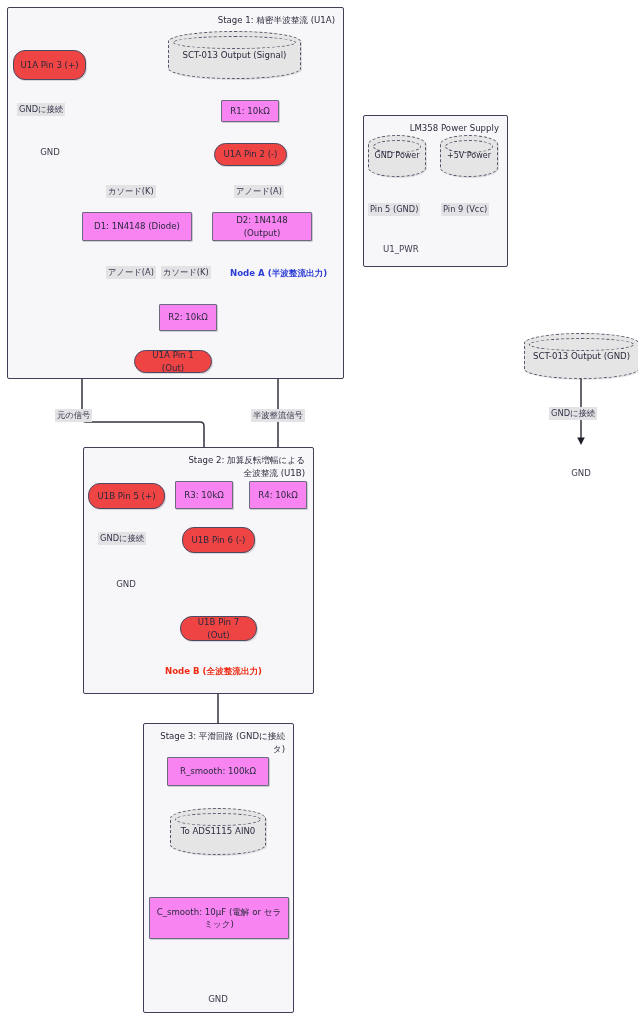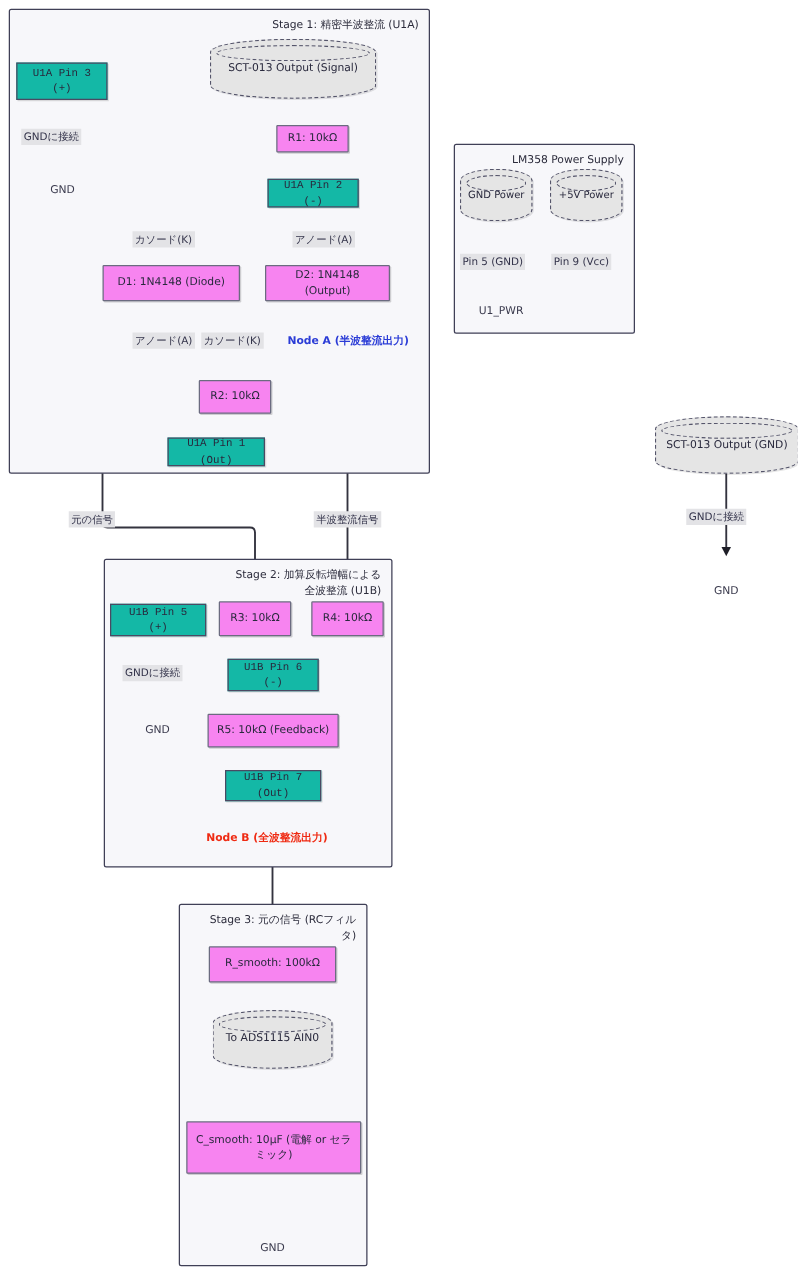--- a/index.html
+++ b/index.html
@@ -11,22 +11,22 @@
   
   .subgraph{position:absolute;background:#f7f7fa;border:1.4px solid #3f3f56;
             border-radius:2px;box-sizing:border-box;}
   .sg-title{position:absolute;left:0;right:0;top:6px;text-align:right;
             font-size:8.6px;color:#2b2b3b;line-height:12.5px;padding:0 8px;}
 
   
   .node{position:absolute;box-sizing:border-box;display:flex;align-items:center;
         justify-content:center;text-align:center;font-size:8.6px;color:#29293d;
         line-height:12.5px;padding:2px 5px;}
-  .rect{background:#14b8a6;border:1.5px solid #4a4a63;border-radius:0;
-        box-shadow:1px 1px 0 rgba(0,0,0,.13);font-family:Liberation Mono, monospace;}
+  .rect{background:#ef4444;border:1.5px solid #4a4a63;border-radius:12px;
+        box-shadow:1px 1px 0 rgba(0,0,0,.13);}
   .hl{background:#f784f0;border:1.5px solid #6b6b80;border-radius:1px;
       box-shadow:1px 1px 0 rgba(0,0,0,.17);}
   
   .cyl{background:#e5e5e5;border:1.6px dashed #55556b;border-radius:50%/22%;
        box-shadow:1px 1px 0 rgba(0,0,0,.10);}
   .cyl:before{content:"";position:absolute;left:4px;right:4px;top:4px;height:13px;
        border:1.3px dashed #55556b;border-radius:50%;box-sizing:border-box;}
   .cyl span{position:relative;z-index:2;}
 
   
@@ -220,33 +220,30 @@
     <span>R4: 10kΩ</span>
   </div>
 
   <div class="elabel" style="left:98px;top:532px;">GNDに接続</div>
   <div class="plain" style="left:106px;top:578px;width:40px;">GND</div>
 
   <div class="node rect" style="left:182px;top:527px;width:73px;height:26px;">
     <span>U1B Pin 6 (-)</span>
   </div>
 
-  <div class="node hl" style="left:166px;top:571px;width:105px;height:27px;">
-    <span>R5: 10kΩ (Feedback)</span>
-  </div>
 
   <div class="node rect" style="left:180px;top:616px;width:77px;height:25px;">
     <span>U1B Pin 7 (Out)</span>
   </div>
 
   <div class="plain red" style="left:165px;top:665px;">Node B (全波整流出力)</div>
 
   <div class="subgraph" style="left:143px;top:723px;width:151px;height:290px;">
     <div class="sg-title">
-      <div>Stage 3: 元の信号 (RCフィル</div>
+      <div>Stage 3: 平滑回路 (GNDに接続</div>
       <div>タ)</div>
     </div>
   </div>
 
   <div class="node hl" style="left:167px;top:757px;width:102px;height:29px;">
     <span>R_smooth: 100kΩ</span>
   </div>
 
   <div class="node cyl" style="left:170px;top:808px;width:96px;height:47px;">
     <span>To ADS1115 AIN0</span>

